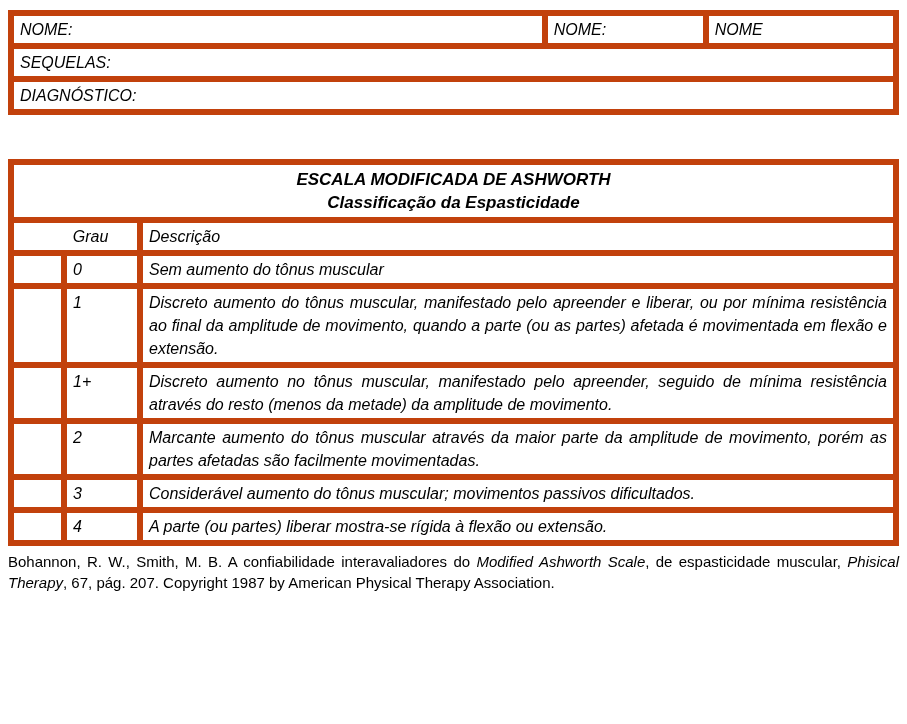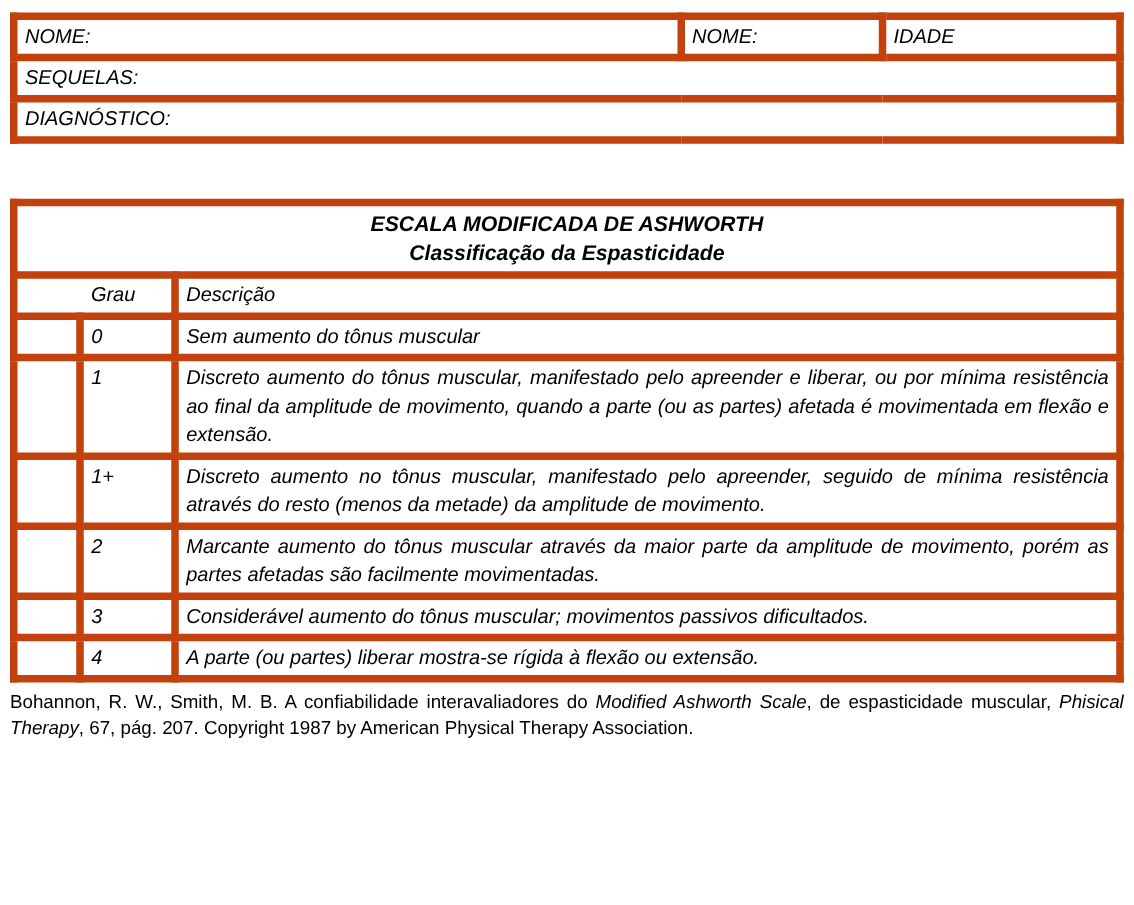--- a/index.html
+++ b/index.html
@@ -61,21 +61,21 @@
   <table class="info-table">
     <colgroup>
       <col style="width:60.3%">
       <col style="width:18.2%">
       <col style="width:21.5%">
     </colgroup>
     <tbody>
         <tr>
       <td>NOME:</td>
       <td>NOME:</td>
-      <td>IDADE</td>
+      <td>NOME</td>
     </tr>
     <tr>
       <td colspan="3">SEQUELAS:</td>
     </tr>
     <tr>
       <td colspan="3">DIAGNÓSTICO:</td>
     </tr>
   </tbody>
     </table>
 

